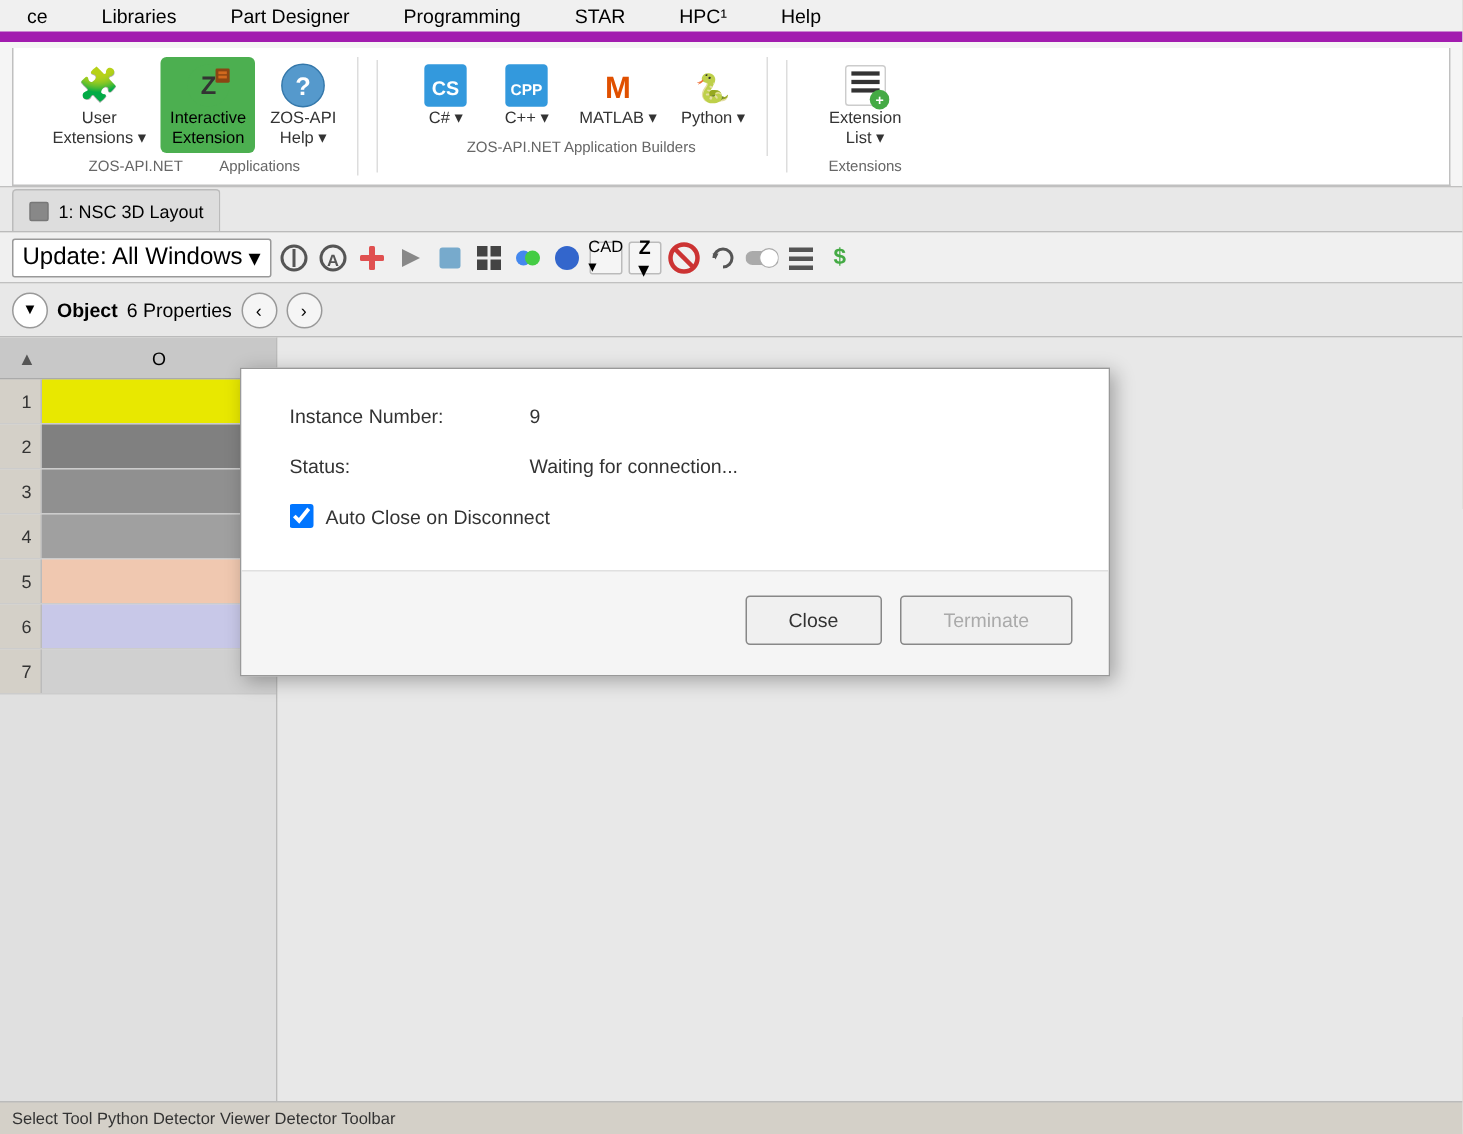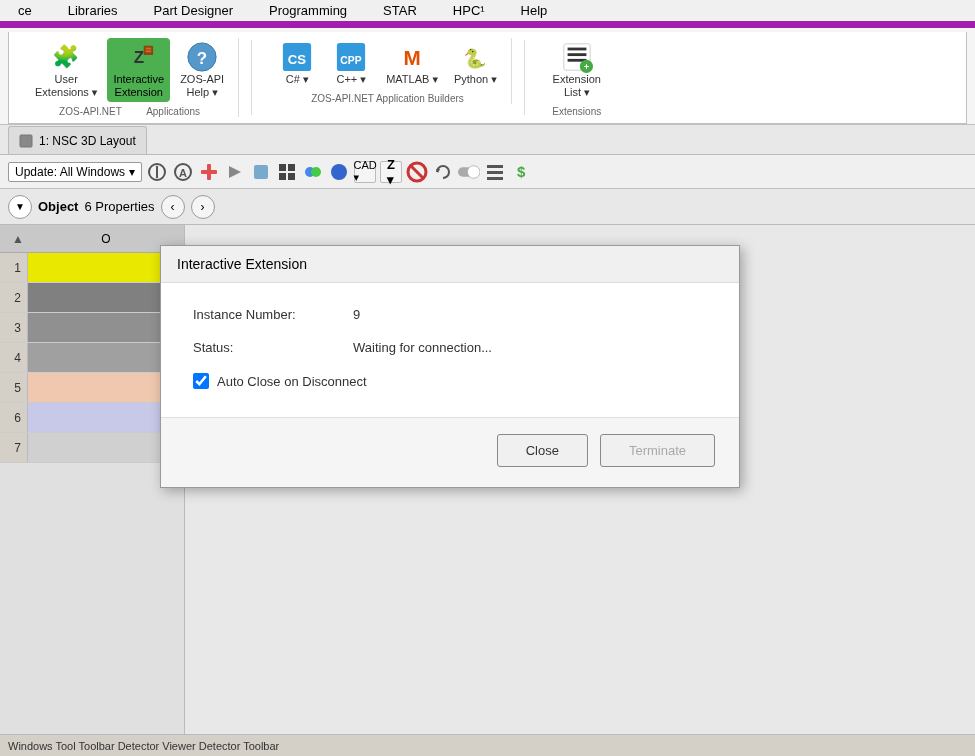--- a/index.html
+++ b/index.html
@@ -122,21 +122,21 @@
     }
 
     .toolbar-dropdown {
       display: flex;
       align-items: center;
       border: 1px solid #999;
       border-radius: 2px;
       padding: 2px 6px;
       background: #fff;
       cursor: pointer;
-      font-size: 12px;
+      font-size: 16px;
       gap: 4px;
     }
     .toolbar-icon {
       width: 22px;
       height: 22px;
       display: flex;
       align-items: center;
       justify-content: center;
       cursor: pointer;
       border-radius: 2px;
@@ -611,23 +611,20 @@
     </div>
     <div class="table-row">
       <div class="row-num">7</div>
       <div class="row-color" style="background:#d0d0d0;"></div>
     </div>
   </div>
 
   <div class="dialog-overlay">
     <div class="dialog">
 
-      <div class="dialog-title-bar">
-        <span>Interactive Extension</span>
-      </div>
 
       <div class="dialog-body">
 
         <div class="dialog-field">
           <span class="dialog-label">Instance Number:</span>
           <span class="dialog-value">9</span>
         </div>
 
         <div class="dialog-field">
           <span class="dialog-label">Status:</span>
@@ -644,14 +641,14 @@
         <button class="dialog-btn">Close</button>
         <button class="dialog-btn disabled">Terminate</button>
       </div>
     </div>
   </div>
 
   <div style="flex:1; background:#e8e8e8;"></div>
 </div>
 
 <div class="status-bar">
-  <span>Windows Tool  Toolbar  Detector Viewer  Detector Toolbar</span>
+  <span>Select Tool  Python  Detector Viewer  Detector Toolbar</span>
 </div>
 
 </body></html>

